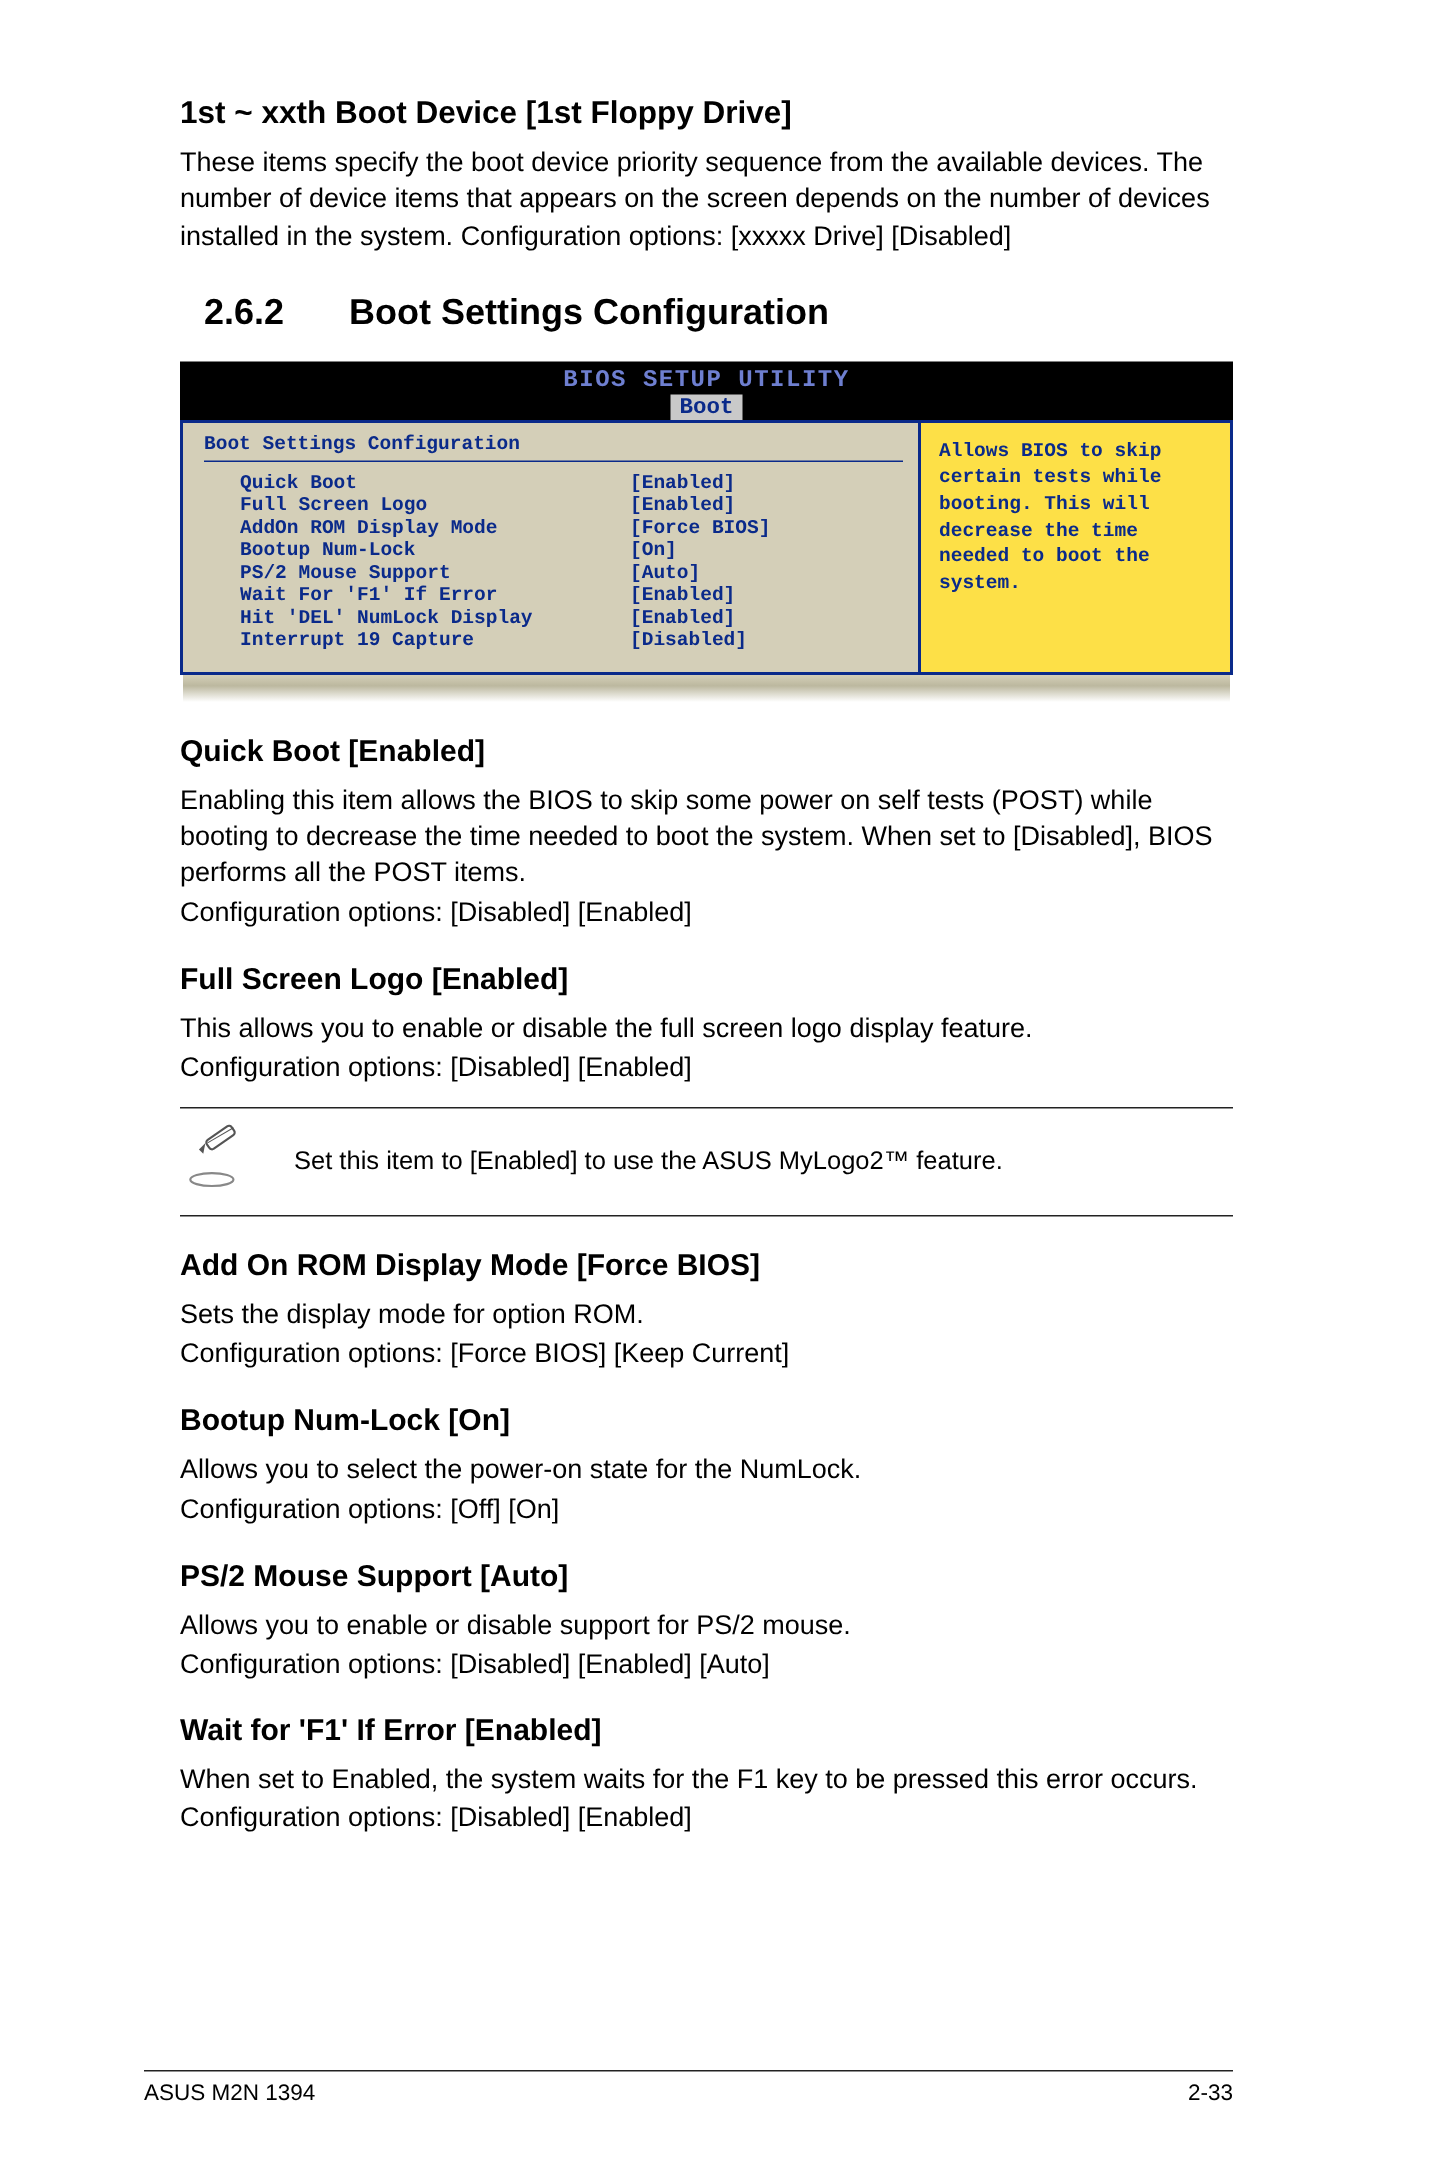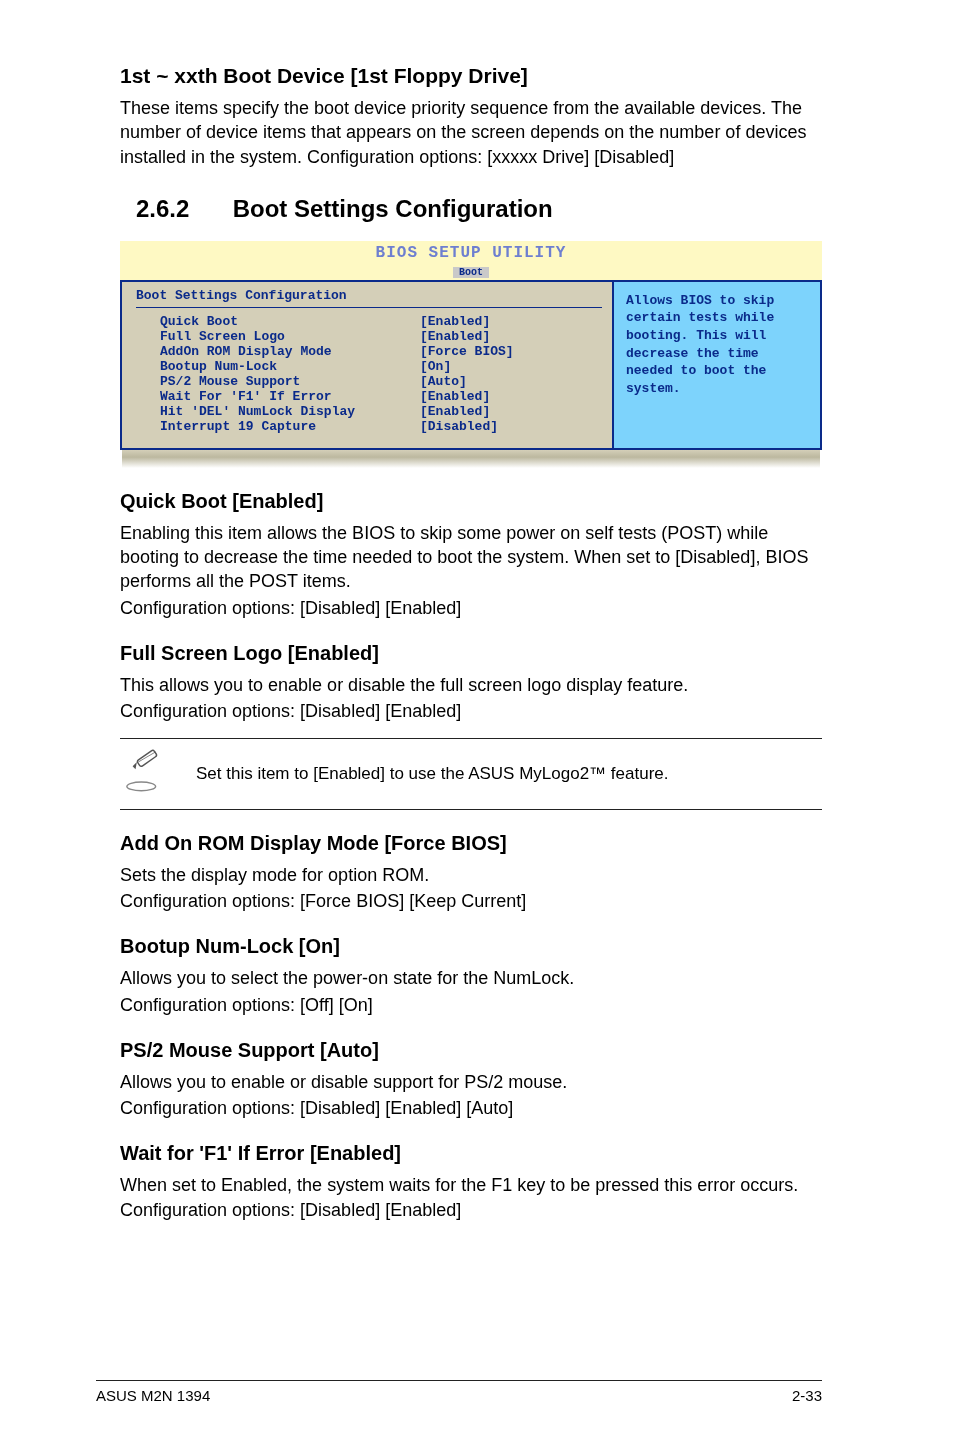--- a/index.html
+++ b/index.html
@@ -7,26 +7,26 @@
   .page { width: 902px; min-height: 1438px; padding: 64px 80px 40px 120px; position: relative; }
   h2.sect-title { font-size: 21px; font-weight: bold; margin-bottom: 8px; }
   h2.numbered { font-size: 24px; font-weight: bold; margin: 26px 0 18px 16px; }
   h2.numbered .secno { display:inline-block; min-width:90px; }
   h3.subhead { font-size: 20px; font-weight: bold; margin: 22px 0 8px 0; }
   p.body { font-size: 18px; line-height: 1.35; margin-bottom: 2px; }
   p.body + p.body { margin-top: 2px; }
 
   
   .bios-wrap { margin-top: 8px; }
-  .bios-header { background: #fef9c3; color: #b8b8b8; font-family: "Courier New", monospace; font-weight: bold; text-align: center; padding: 3px 0 0 0; position: relative; }
+  .bios-header { background: #000000; color: #b8b8b8; font-family: "Courier New", monospace; font-weight: bold; text-align: center; padding: 3px 0 0 0; position: relative; }
   .bios-header .title-top { font-size: 16px; letter-spacing: 1px; color:#6e7fd0; }
-  .bios-tab { display:inline-block; background:#c9c9c9; color:#0a2a8a; padding:0 6px; font-size:10px; font-weight:bold; margin-top:1px; }
+  .bios-tab { display:inline-block; background:#c9c9c9; color:#0a2a8a; padding:0 6px; font-size:15px; font-weight:bold; margin-top:1px; }
   .bios-body { display:flex; font-family:"Courier New",monospace; font-size:13px; font-weight:bold; }
   .bios-left { flex:1; background:#d4cfb8; padding:6px 10px 14px 14px; border:2px solid #0a2a8a; border-right:none; }
-  .bios-right { width:210px; background:#7dd3fc; padding:10px 12px; border:2px solid #0a2a8a; }
+  .bios-right { width:210px; background:#fde047; padding:10px 12px; border:2px solid #0a2a8a; }
   .bios-left .panel-title { color:#0a2a8a; margin-bottom:4px; }
   .bios-left hr { border:none; border-top:1px solid #0a2a8a; margin:2px 0 6px 0; }
   .bios-row { display:flex; color:#0a2a8a; }
   .bios-row .lbl { width:260px;margin-left:24px; }
   .bios-row .val { }
   .bios-right { color:#0a2a8a; line-height:1.35; }
   .bios-bottom { height:18px; display:flex; }
   .bios-bottom .l { flex:1; background:linear-gradient(to bottom,#d4cfb8 0%,#bcb89f 40%,#ffffff 100%); border-left:2px solid #fff; }
   .bios-bottom .r { width:210px; background:linear-gradient(to bottom,#d4cfb8 0%,#bcb89f 40%,#ffffff 100%); border-right:2px solid #fff; }
 

